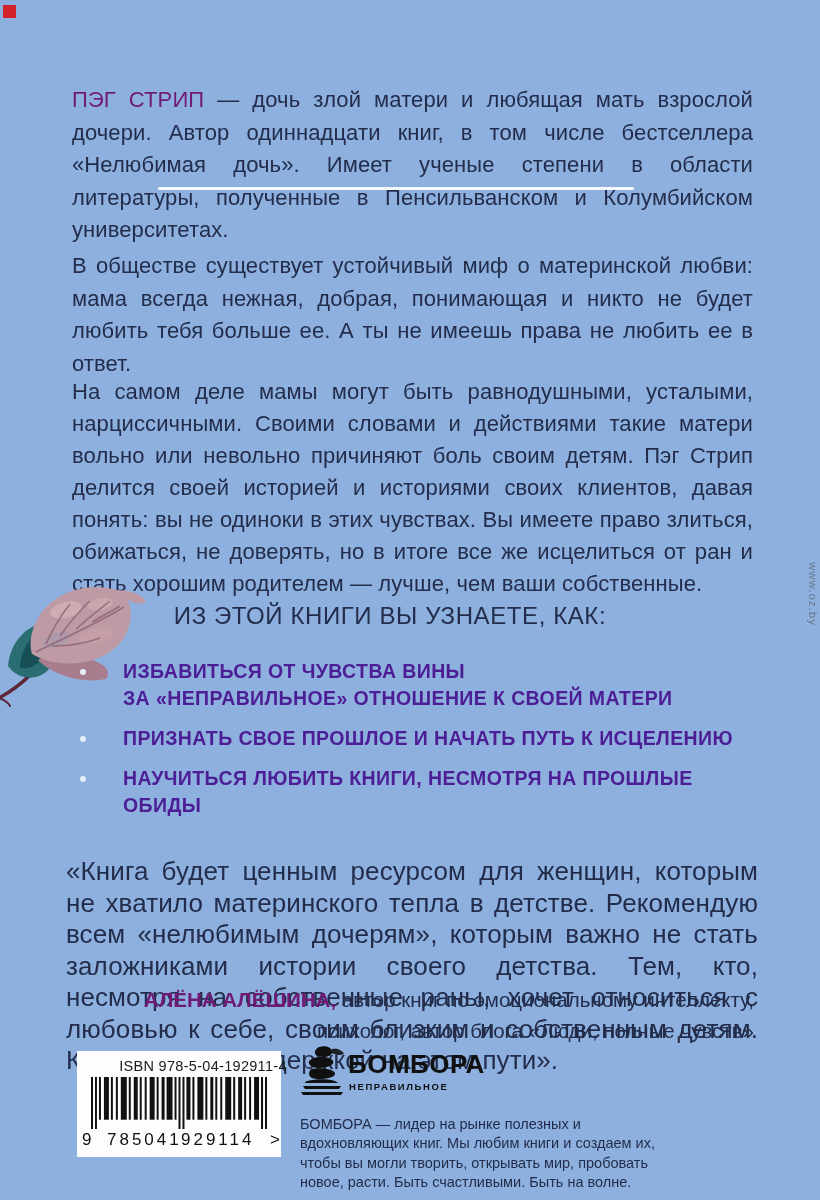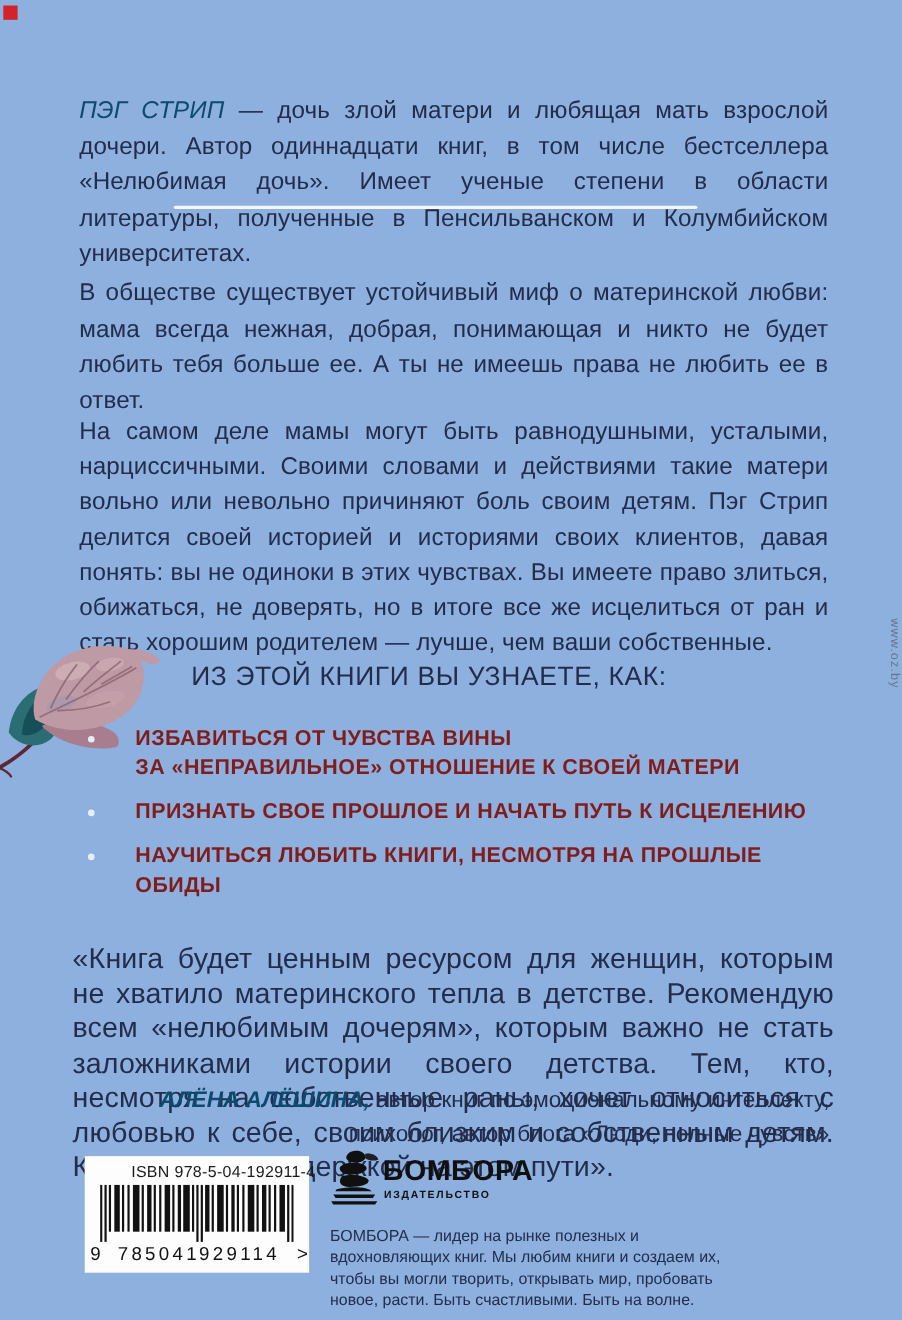--- a/index.html
+++ b/index.html
@@ -7,40 +7,40 @@
     position:relative;width:820px;height:1200px;overflow:hidden;
     background:#8db0de;
     font-family:"Liberation Sans",sans-serif;
     color:#232d4b;
   }
   .abs{position:absolute;}
   .body-par{
     font-size:22px;line-height:32.5px;font-weight:500;
     text-align:justify;color:#232d4b;letter-spacing:0.1px;
   }
-  .pale{color:#0c4a6e;font-style:italic;}
+  .pale{color:#701a75;}
   .corner-mark{left:3px;top:5px;width:13px;height:13px;background:#d2232a;}
   .author-note{left:72px;top:62px;width:681px;}
   .divider{left:158px;top:187px;width:476px;height:3px;background:#f3f7fc;border-radius:2px;}
   .p-myth{left:72px;top:228px;width:681px;}
   .p-reality{left:72px;top:354px;width:681px;line-height:32px;}
   .leaf{left:-4px;top:574px;width:168px;height:172px;}
   .learn-heading{
     left:40px;top:602px;width:700px;text-align:center;
     font-size:24px;font-weight:500;letter-spacing:0.6px;color:#232d4b;
   }
   .learn-list{left:78px;top:658px;width:690px;}
   .learn-item{display:flex;align-items:flex-start;margin-bottom:13px;}
   .learn-dot{
     width:6px;height:6px;border-radius:50%;background:#e7eefa;
     margin:11px 0 0 2px;flex:0 0 6px;
   }
   .learn-text{
     margin-left:37px;font-size:19.5px;line-height:27px;font-weight:700;
-    color:#7f1d1d;letter-spacing:0.4px;white-space:pre-line;
+    color:#4c1d95;letter-spacing:0.4px;white-space:pre-line;
   }
   .review-quote{
     left:66px;top:830px;width:692px;
     font-size:26px;line-height:31.5px;font-weight:500;text-align:justify;
   }
   .review-by{
     left:140px;top:963px;width:614px;text-align:right;
     font-size:20.5px;line-height:31px;font-weight:500;
   }
   .review-by .pale{font-weight:700;}
@@ -196,20 +196,20 @@
         <path d="M20,2 C26,0 32,2 33,6 C34,10 29,12 24,12 C18,12 15,9 16,6 C17,4 18,3 20,2 Z"></path>
         <path d="M14,13 C22,11 32,12 34,16 C36,20 28,23 20,23 C12,23 9,19 10,16 Z"></path>
         <path d="M12,24 C22,22 34,24 36,28 C37,32 28,34 19,34 C10,34 8,29 12,24 Z"></path>
         <path d="M8,36 C20,33 36,34 39,38 L6,38 C6,37 7,36 8,36 Z"></path>
         <path d="M4,41 L42,41 L40,44 L6,44 Z"></path>
         <path d="M2,47 L44,47 L42,50 L4,50 Z"></path>
         <path d="M33,4 C38,3 43,5 45,9 C41,11 36,10 33,8 Z" opacity="0.9"></path>
       </g>
     </svg>
     <span class="logo-name">БОМБОРА</span>
-    <span class="logo-sub">ИЗДАТЕЛЬСТВО</span>
+    <span class="logo-sub">НЕПРАВИЛЬНОЕ</span>
   </div>
 
   <p class="abs about">БОМБОРА — лидер на рынке полезных и вдохновляющих книг. Мы любим книги и создаем их, чтобы вы могли творить, открывать мир, пробовать новое, расти. Быть счастливыми. Быть на волне.</p>
 
   <div class="abs watermark">www.oz.by</div>
 
 </div>
 
 </body></html>

